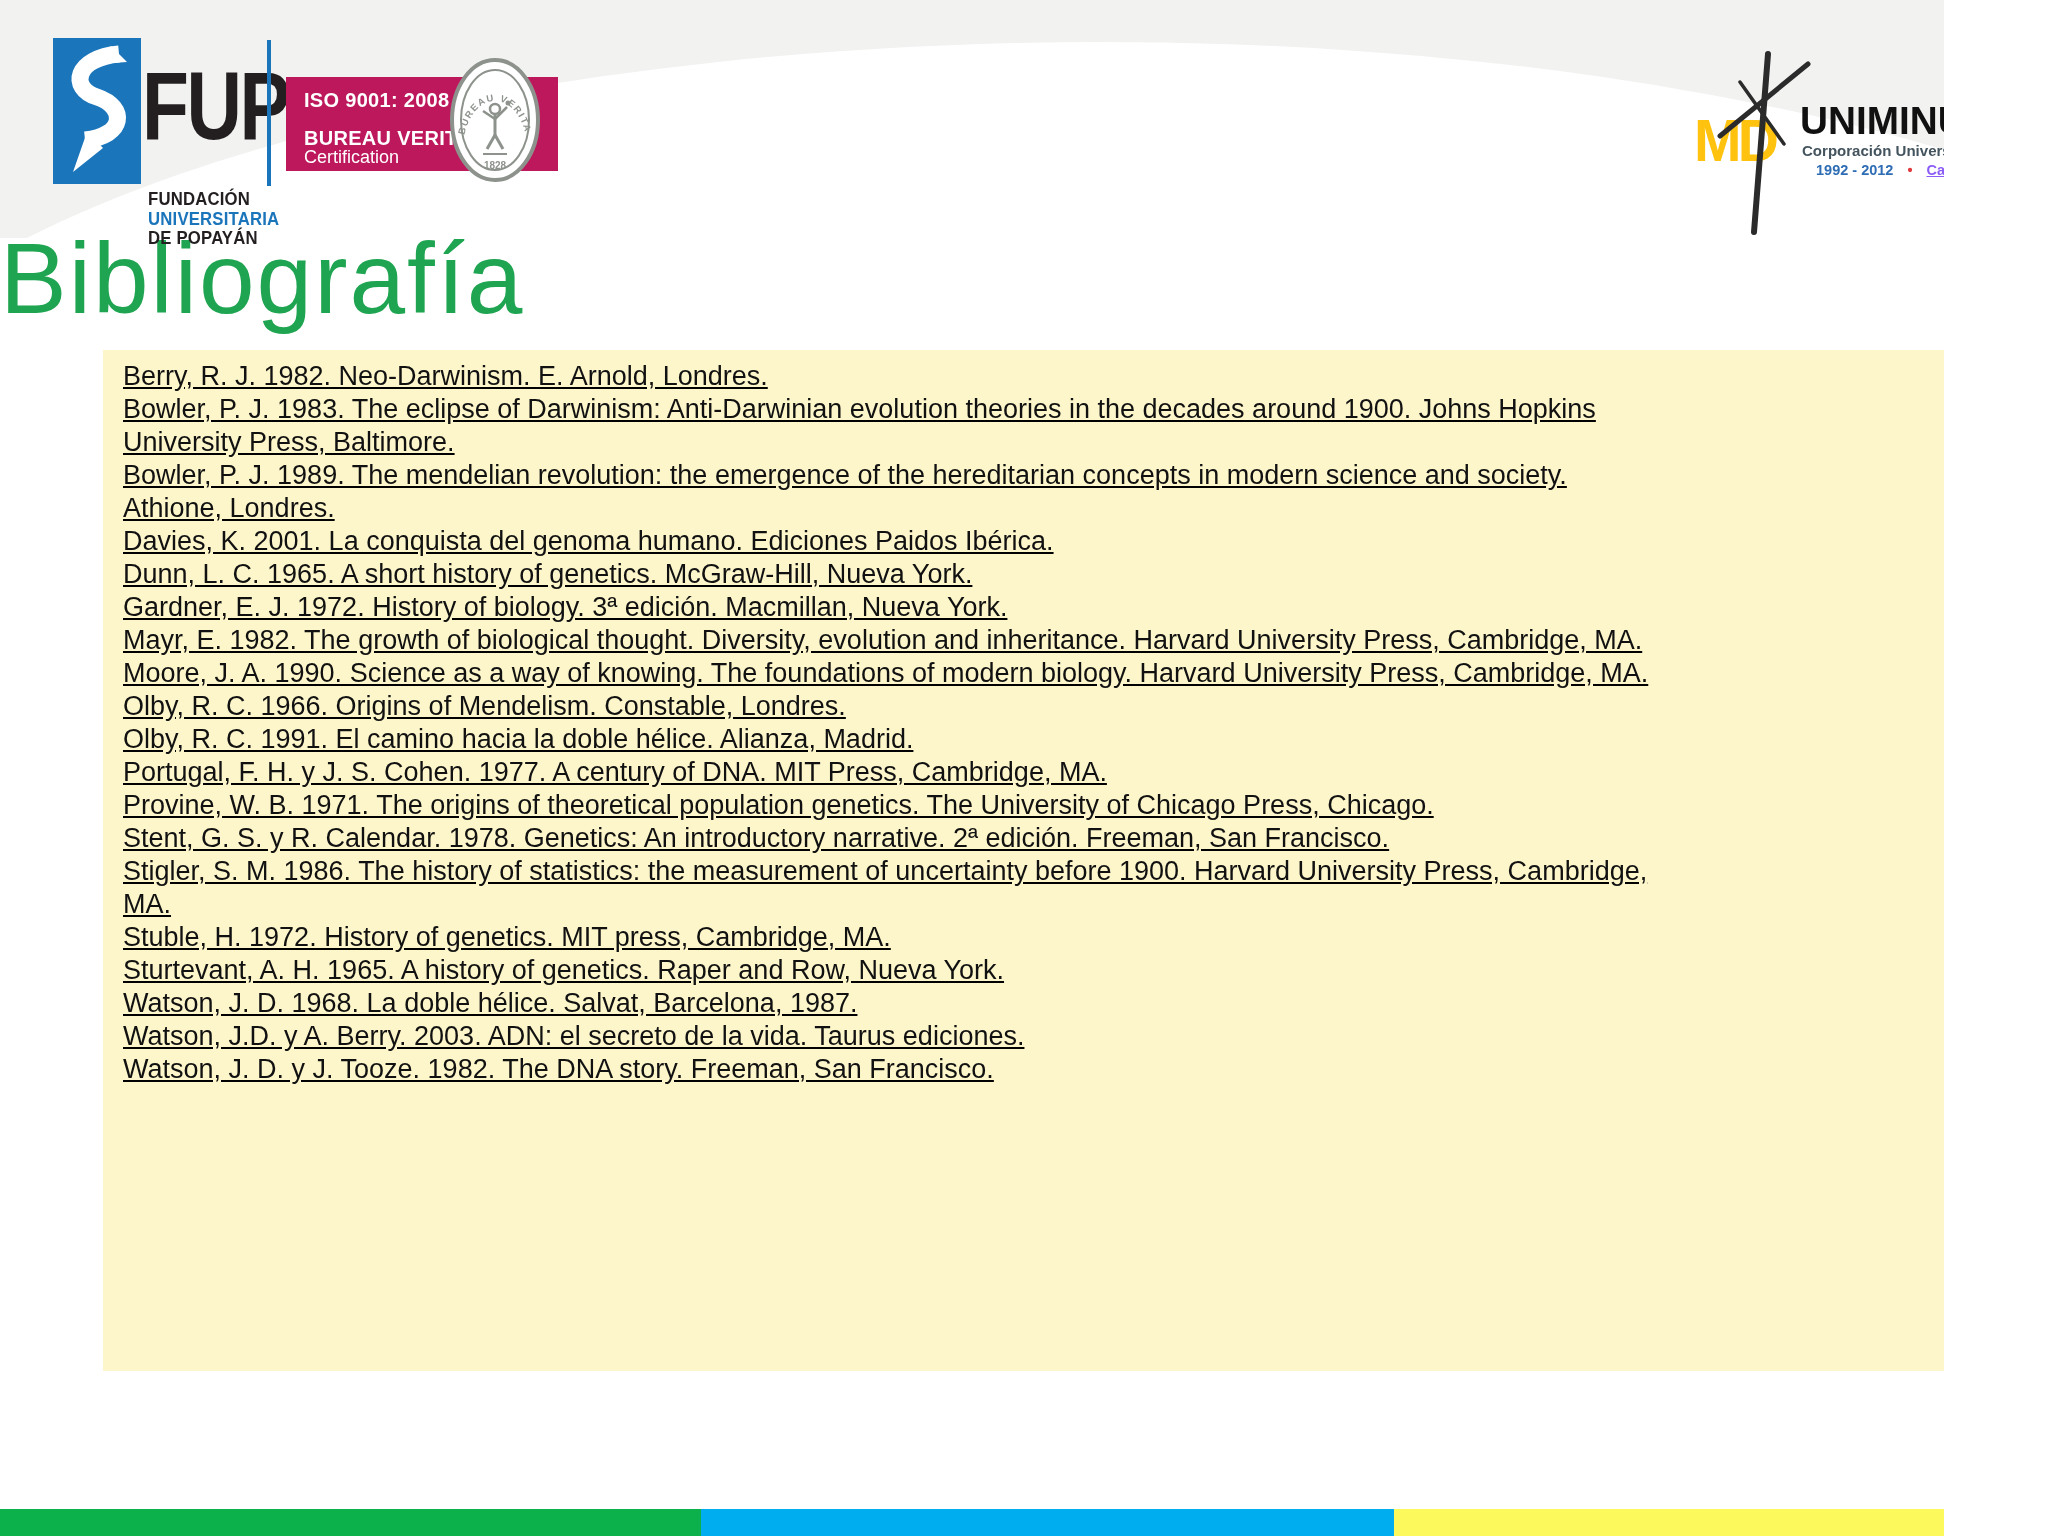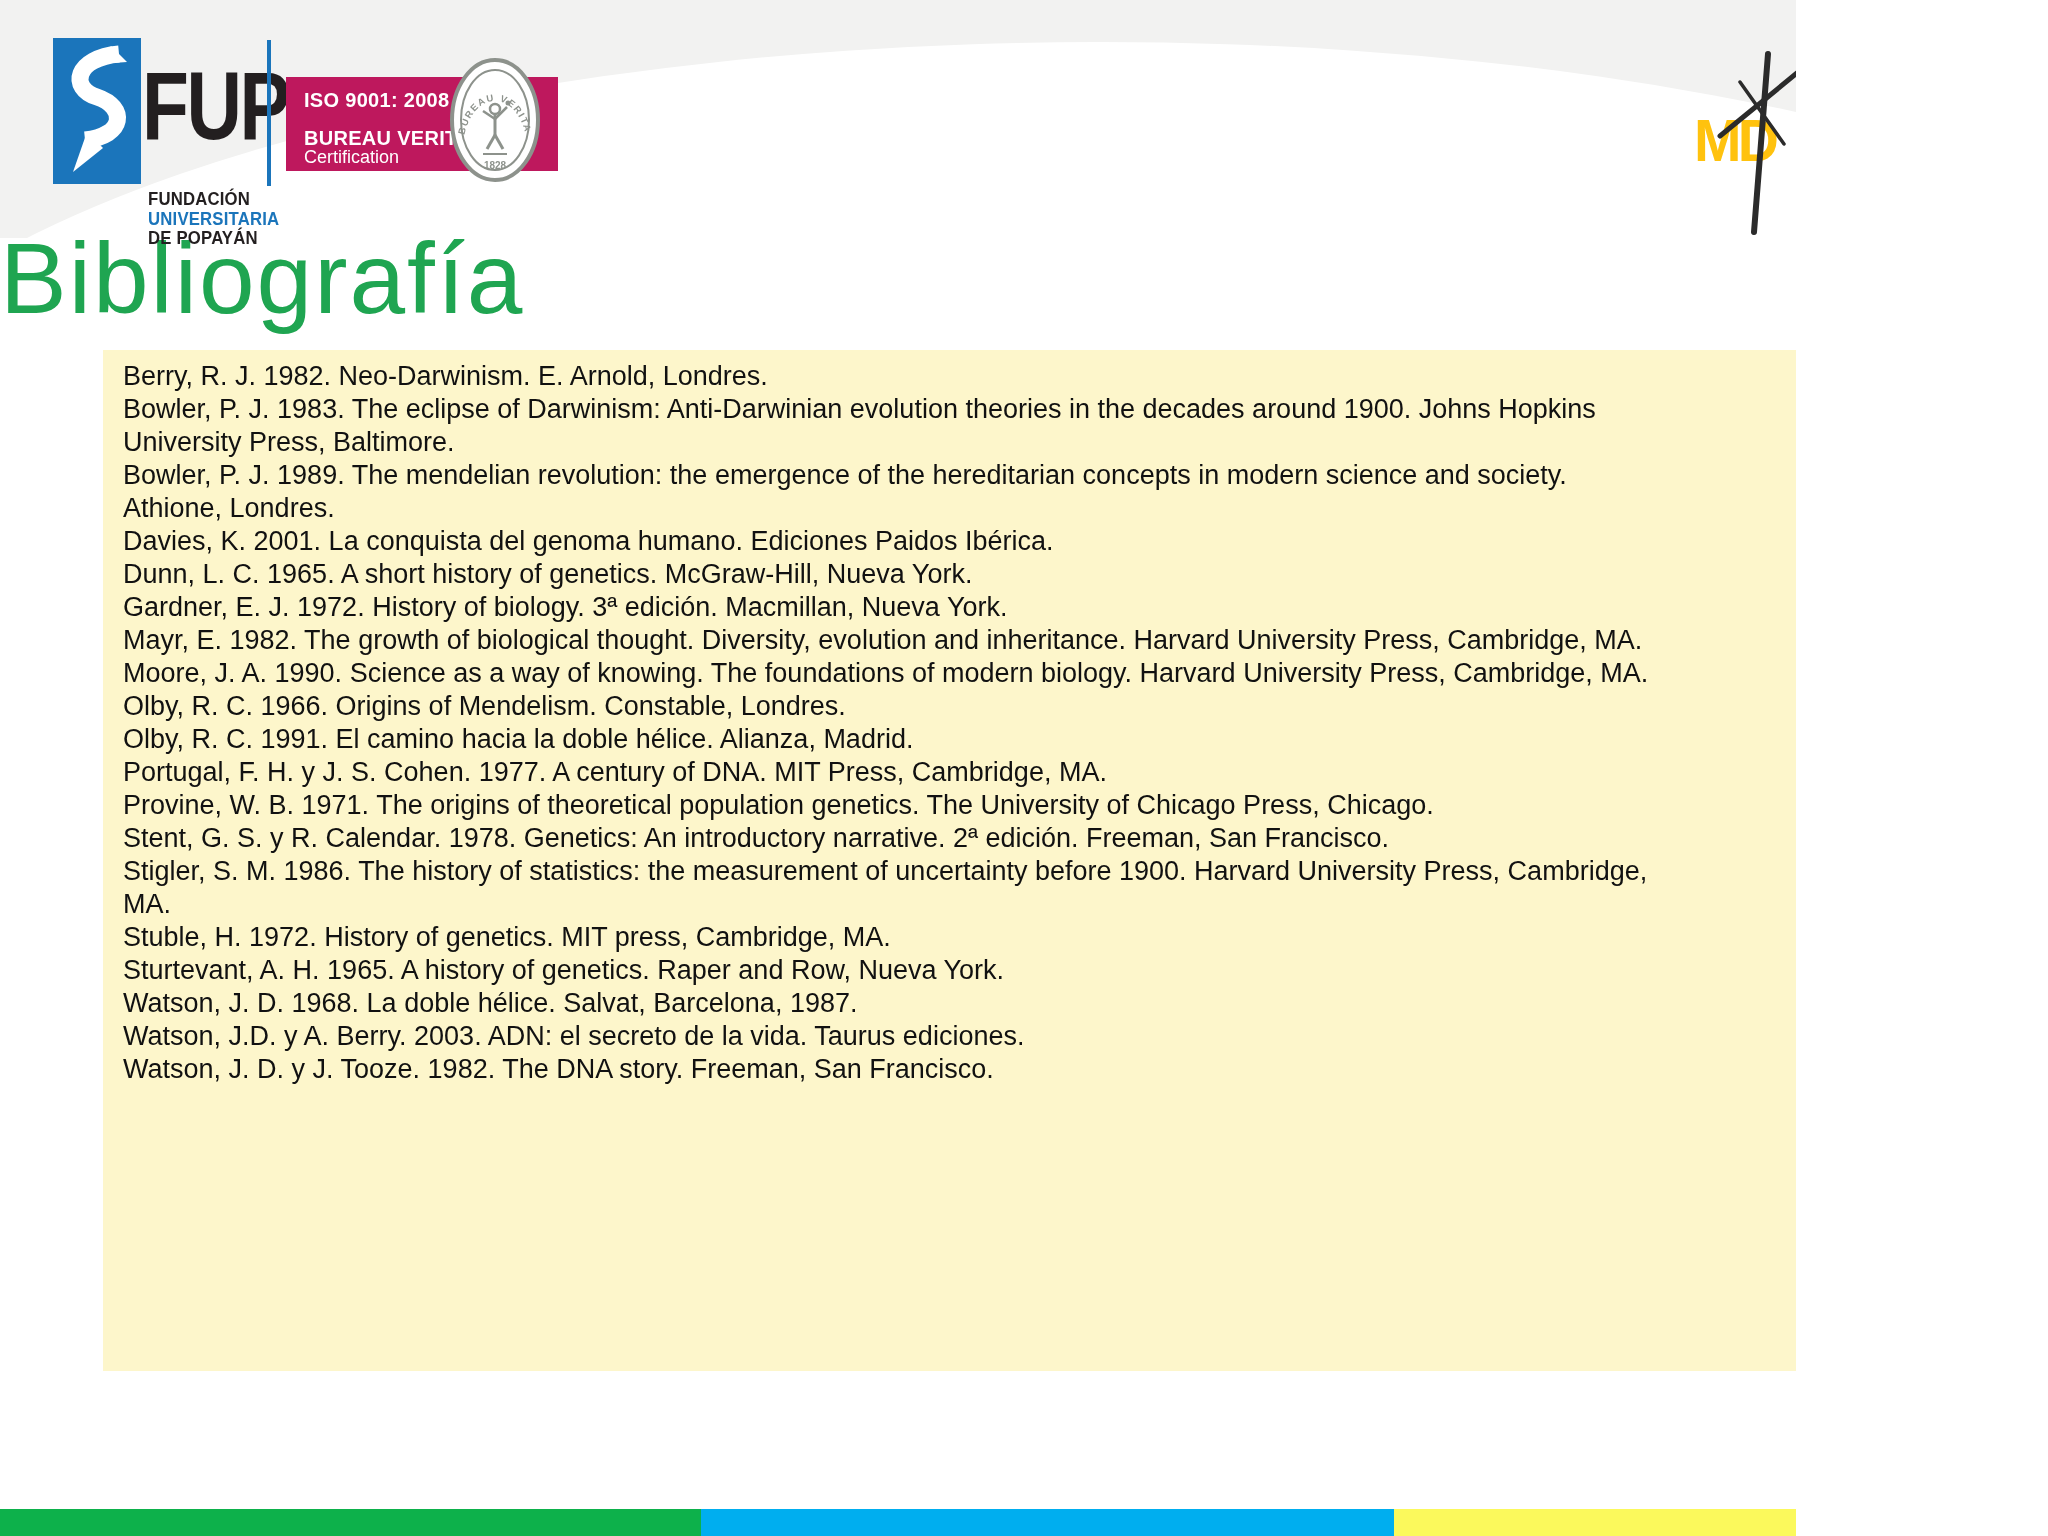--- a/index.html
+++ b/index.html
@@ -1,17 +1,17 @@
 <!DOCTYPE html>
 <html><head>
 <meta charset="utf-8">
 <style>
   html,body{margin:0;padding:0;background:#ffffff;}
   .slide{
-    position:relative;width:1796px;height:1536px;overflow:hidden;background:#ffffff;
+    position:relative;width:1944px;height:1536px;overflow:hidden;background:#ffffff;
     font-family:"Liberation Sans","DejaVu Sans",sans-serif;
   }
   
   .header-band{position:absolute;left:0;top:0;width:2048px;height:238px;background:#f2f2f1;}
   .header-swoosh{position:absolute;left:-200px;top:42px;width:2600px;height:900px;background:#ffffff;border-radius:50%;}
   
   .fup-group{position:absolute;left:0;top:0;z-index:5;}
   .fup-bluebox{position:absolute;left:53px;top:38px;width:88px;height:146px;background:#1b75bb;}
   .fup-acronym{
     position:absolute;left:142px;top:64px;font-size:96px;line-height:84px;font-weight:bold;color:#231f20;
@@ -37,21 +37,21 @@
   .uni-dot{color:#e03a3e;padding:0 14px;}
   .uni-slogan{color:#8b5cf6;text-decoration:underline;}
   
   .page-title{
     position:absolute;left:0;top:228px;width:2048px;
     font-size:100px;line-height:1.0;color:#1fa551;letter-spacing:2px;font-weight:400;
   }
   
   .biblio-box{
     position:absolute;left:103px;top:350px;width:1844px;height:1021px;background:#fdf6cb;
-    box-sizing:border-box;padding:10px 16px 0 20px;
+    box-sizing:border-box;padding:10px 16px 0 20px;text-decoration:underline;
   }
   .biblio-entry{
     font-size:27px;line-height:33px;color:#111111;white-space:pre-line;margin:0;
   }
   
   .footer-bar{position:absolute;bottom:0;height:27px;}
   .footer-green{left:0;width:701px;background:#0db14b;}
   .footer-blue{left:701px;width:693px;background:#00aeef;}
   .footer-yellow{left:1394px;width:654px;background:#fbf95c;}
 </style>

